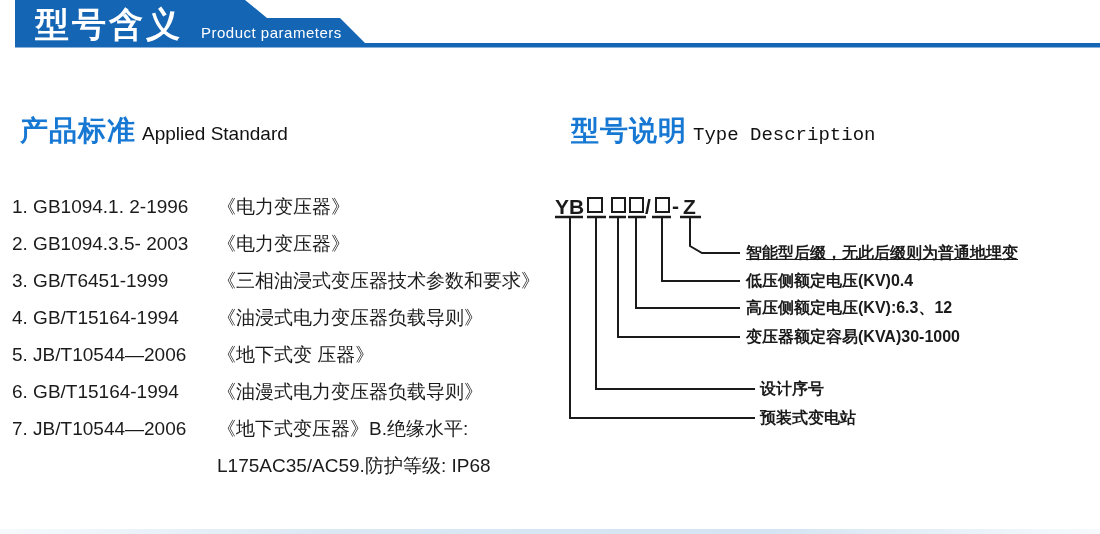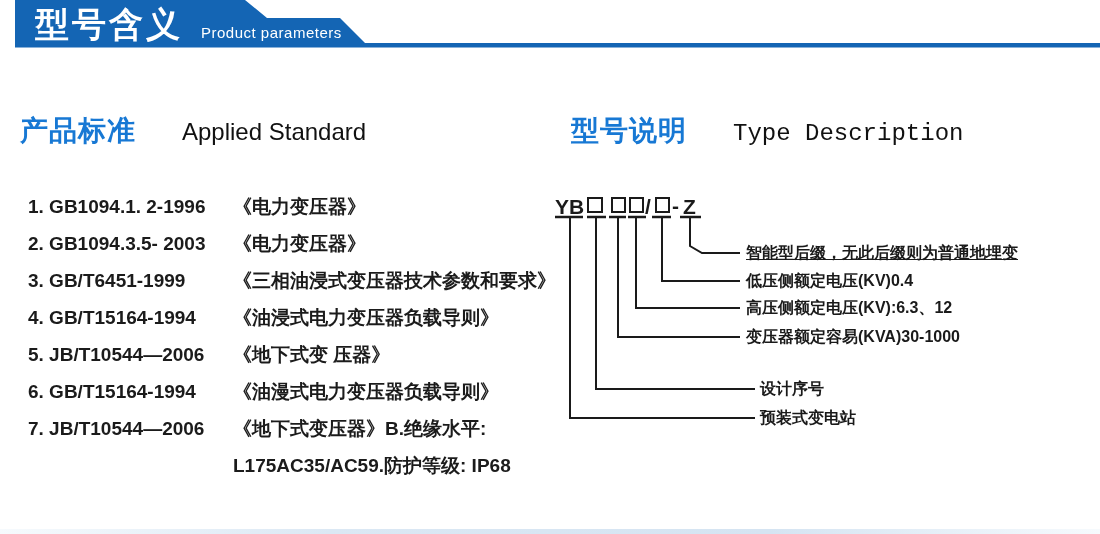--- a/index.html
+++ b/index.html
@@ -20,28 +20,28 @@
   .header-title-cn {
     position: absolute; left: 20px; top: 2px;
     font-size: 34px; font-weight: bold; color: #ffffff; letter-spacing: 3px;
   }
   .header-title-en {
     position: absolute; left: 186px; top: 24px;
     font-size: 15px; color: #ffffff; letter-spacing: 0.5px;
   }
 
   
-  .section-heading { position: absolute; display: flex; align-items: baseline; white-space: nowrap; gap: 20px; }
+  .section-heading { position: absolute; display: flex; align-items: baseline; white-space: nowrap; }
   .section-heading .cn { font-size: 28px; font-weight: bold; color: #1778d4; letter-spacing: 1px; }
-  .section-heading .en { font-size: 24px; color: #111111; margin-left: 26px; }
+  .section-heading .en { font-size: 19px; color: #111111; margin-left: 6px; }
   #standards-heading { left: 20px; top: 112px; }
   #model-heading   { left: 571px; top: 112px; font-family: Liberation Mono, monospace; }
 
   
-  .std-list { position: absolute; left: 28px; top: 188px; width: 535px; font-weight: bold; }
+  .std-list { position: absolute; left: 12px; top: 188px; width: 535px; }
   .std-row { display: flex; line-height: 37px; font-size: 19px; color: #1b1b1b; white-space: nowrap; }
   .std-code { width: 205px; flex: 0 0 205px; }
   .std-title { flex: 1; }
 
   
   .diagram { position: absolute; left: 550px; top: 190px; width: 550px; height: 260px; }
   .diagram svg { position: absolute; left: 0; top: 0; }
   .dg-label {
     position: absolute; height: 20px; line-height: 20px;
     font-size: 16px; font-weight: bold; color: #1a1a1a; white-space: nowrap;

